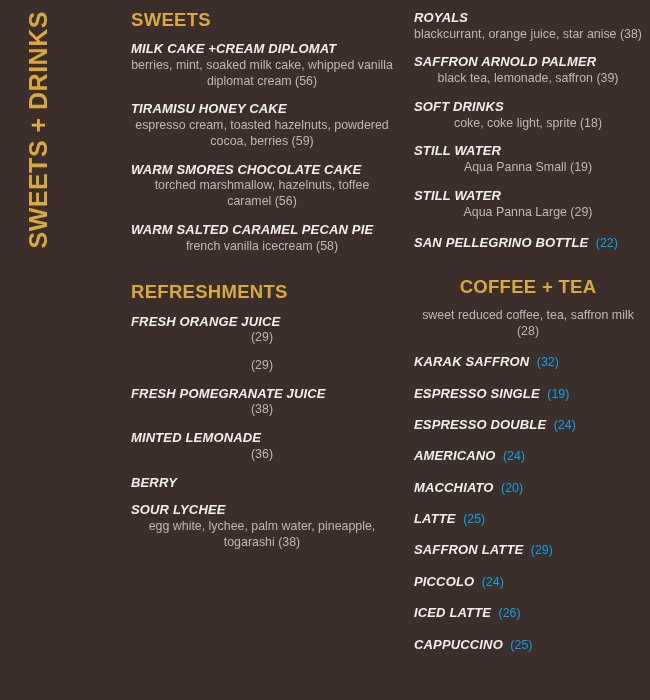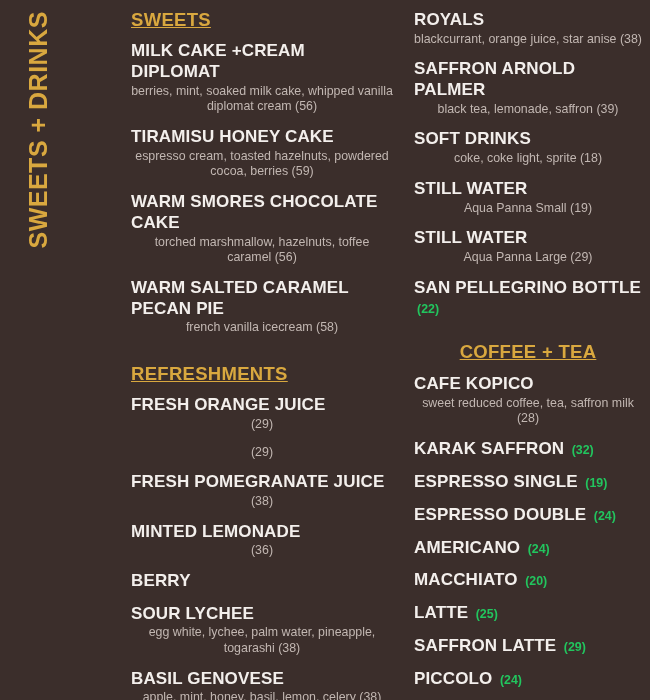--- a/index.html
+++ b/index.html
@@ -49,45 +49,45 @@
   .col-left  { left: 131px; width: 262px; }
   .col-right { left: 414px; width: 228px; }
 
   .section-head {
     color: #d9a83f;
     font-size: 18.5px;
     font-weight: bold;
     letter-spacing: 0.3px;
     margin: 0 0 11px 0;
     line-height: 1.1;
-    text-decoration: underline;
   }
   .col-right .section-head { margin-top: 25px; text-align: center; }
 
   .item { margin: 0 0 12px 0; }
 
   .item-name {
     color: #f3efec;
-    font-size: 17px;
+    font-size: 13px;
     font-weight: bold;
     letter-spacing: 0.15px;
     line-height: 1.22;
     margin: 0;
+    font-style: italic;
   }
   .item-desc {
     color: #c2b7b2;
     font-size: 12.4px;
     line-height: 1.26;
     margin: 1px 0 0 0;
     font-weight: normal;
     text-align: center;
   }
   .price-inline {
-    color: #22c55e;
-    font-weight: bold;
+    color: #0ea5e9;
+    font-weight: normal;
     font-size: 12.4px;
   }
   
   .row-line {
     margin: 0 0 12.2px 0;
     line-height: 1.2;
   }
   .row-line .item-name { display: inline; }
   .row-line .price-inline { margin-left: 3px; }
 </style>
@@ -138,24 +138,20 @@
       <div class="item-name">MINTED LEMONADE</div>
       <div class="item-desc">(36)</div>
     </div>
     <div class="item">
       <div class="item-name">BERRY</div>
     </div>
     <div class="item">
       <div class="item-name">SOUR LYCHEE</div>
       <div class="item-desc">egg white, lychee, palm water, pineapple, togarashi  (38)</div>
     </div>
-    <div class="item">
-      <div class="item-name">BASIL GENOVESE</div>
-      <div class="item-desc">apple, mint, honey, basil, lemon, celery (38)</div>
-    </div>
   </div>
 
   <div class="col col-right">
 
     <div class="item">
       <div class="item-name">ROYALS</div>
       <div class="item-desc">blackcurrant, orange juice, star anise (38)</div>
     </div>
     <div class="item">
       <div class="item-name">SAFFRON ARNOLD PALMER</div>
@@ -175,21 +171,20 @@
     </div>
 
     <div class="row-line" style="margin-bottom:6px">
       <span class="item-name">SAN PELLEGRINO BOTTLE</span>
       <span class="price-inline">(22)</span>
     </div>
 
     <div class="section-head">COFFEE + TEA</div>
 
     <div class="item">
-      <div class="item-name">CAFE KOPICO</div>
       <div class="item-desc">sweet reduced coffee, tea, saffron milk  (28)</div>
     </div>
 
     <div class="row-line">
       <span class="item-name">KARAK SAFFRON</span>
       <span class="price-inline">(32)</span>
     </div>
     <div class="row-line">
       <span class="item-name">ESPRESSO SINGLE</span>
       <span class="price-inline">(19)</span>

